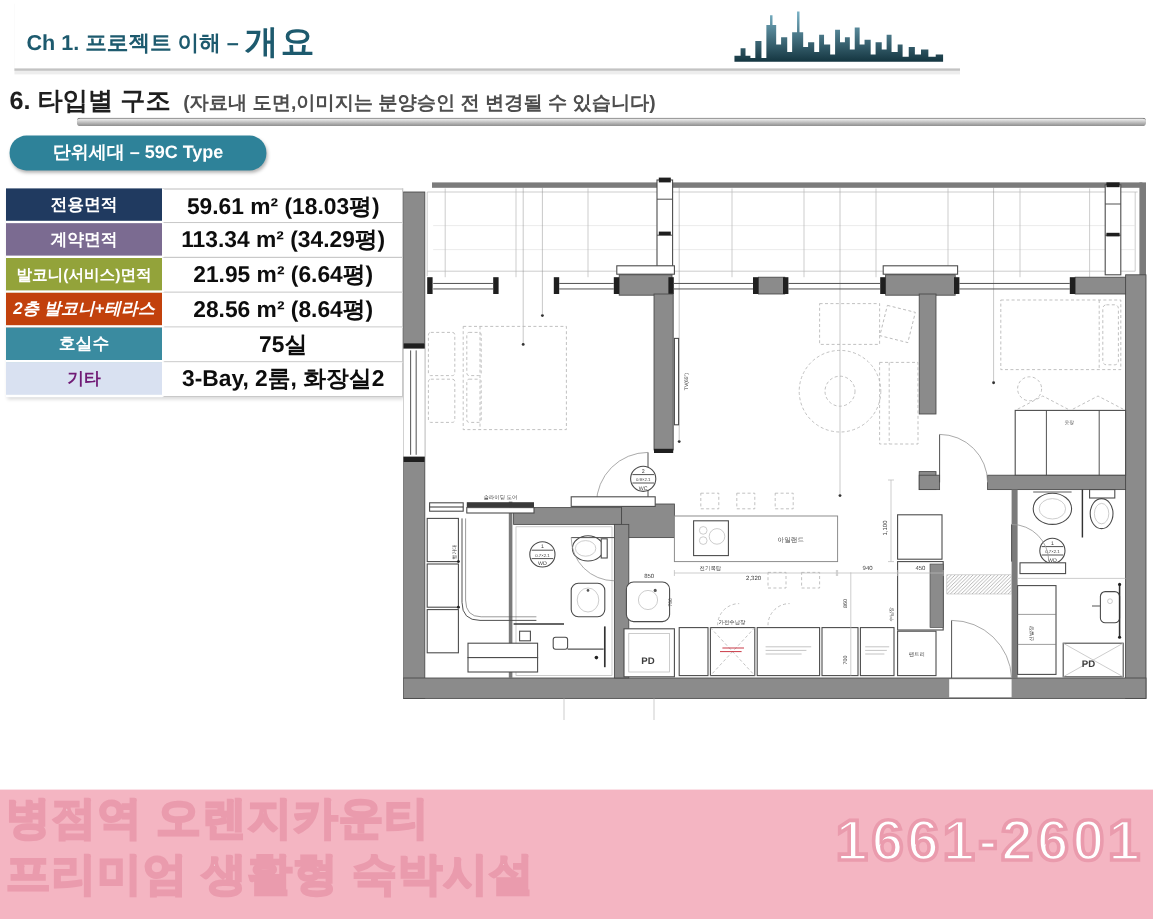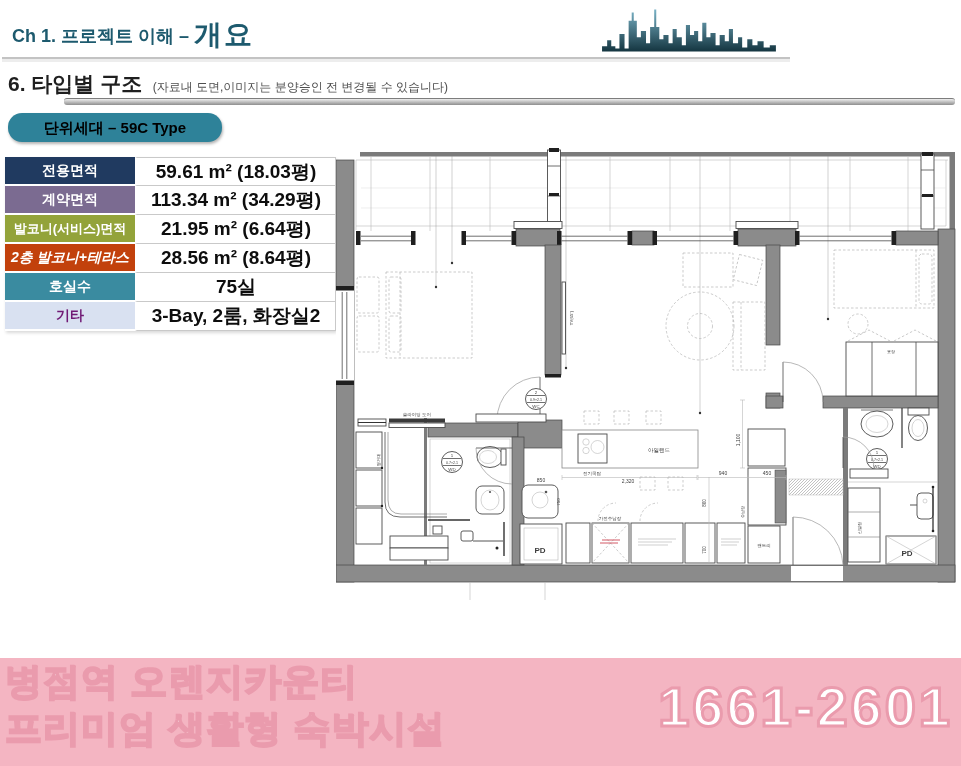--- a/index.html
+++ b/index.html
@@ -1,36 +1,36 @@
 <!DOCTYPE html>
 <html><head>
 <meta charset="utf-8">
 <style>
   html,body{margin:0;padding:0;background:#fff;}
   .slide{position:relative;width:961px;height:766px;background:#ffffff;overflow:hidden;
          font-family:"Liberation Sans",sans-serif;}
 
   
-  .header{position:absolute;left:2px;top:0;width:788px;height:57px;background:#fff;
+  .header{position:absolute;left:12px;top:0;width:788px;height:57px;background:#fff;
           border-bottom:2px solid #c3c3c3;box-shadow:0 3px 0 rgba(0,0,0,.07);text-align:center;}
   .header-title{position:absolute;left:10px;top:16px;color:#1d5a6e;font-weight:bold;
                 font-size:18px;white-space:nowrap;}
   .header-title .big{font-size:28px;letter-spacing:2px;vertical-align:-2px;}
   .skyline{position:absolute;right:10px;top:6px;width:180px;height:48px;}
 
   
   .section-line{position:absolute;left:8px;top:70px;white-space:nowrap;}
   .section-title{font-size:21px;font-weight:bold;color:#1f1f1f;margin-top:16px;}
-  .section-note{font-size:12px;font-weight:normal;color:#4e4e4e;margin-left:6px;}
+  .section-note{font-size:16px;font-weight:bold;color:#4e4e4e;margin-left:6px;}
   .rule{position:absolute;left:64px;right:6px;top:98px;height:6px;border-radius:3px;
         background:linear-gradient(#efefef,#8e8e8e);border-top:1px solid #7d7d7d;}
 
   
   .badge{position:absolute;left:8px;top:113px;width:214px;height:29px;background:#2e8299;
-         color:#000000;font-weight:bold;font-size:15px;text-align:center;line-height:29px;
+         color:#ffffff;font-weight:bold;font-size:15px;text-align:center;line-height:29px;
          border-radius:14px;box-shadow:1px 2px 3px rgba(0,0,0,.3);}
 
   
   .spec{position:absolute;left:5px;top:157px;width:331px;box-shadow:1px 2px 3px rgba(0,0,0,.15);}
   .trow{display:flex;height:29px;}
   .tlabel{width:130px;color:#fff;font-weight:bold;font-size:14px;display:flex;
           align-items:center;justify-content:center;border-bottom:2px solid #fff;white-space:nowrap;}
   .tvalue{flex:1;background:#fff;border:1px solid #c9c9c9;border-top:none;border-left:2px solid #fff;
           display:flex;align-items:center;justify-content:center;font-weight:bold;
           font-size:19px;color:#0d0d0d;white-space:nowrap;}
@@ -58,21 +58,21 @@
   .mt{stroke:#9c9c9c;stroke-width:0.5;fill:none;}
   text.tx{font-family:"Liberation Sans",sans-serif;fill:#3d3d3d;}
   text.ct{text-anchor:middle;}
 
   
   .footer{position:absolute;left:0;top:658px;width:961px;height:108px;background:#f4b5c2;}
   .footer-left{position:absolute;left:5px;top:0px;color:#ffffff;font-weight:bold;
                font-size:37px;line-height:47px;letter-spacing:1px;white-space:nowrap;
                -webkit-text-stroke:2px #ea9bad;}
   .footer-phone{position:absolute;right:8px;top:16px;color:#ffffff;font-weight:bold;
-                font-size:56px;letter-spacing:3px;-webkit-text-stroke:3px #ea9bad;white-space:nowrap;}
+                font-size:48px;letter-spacing:3px;-webkit-text-stroke:3px #ea9bad;white-space:nowrap;}
 </style>
 </head>
 <body>
 
 <div class="slide">
 
   <div class="header">
     <div class="header-title">
       <span>Ch 1. 프로젝트 이해 –</span>
       <span class="big">개요</span>

